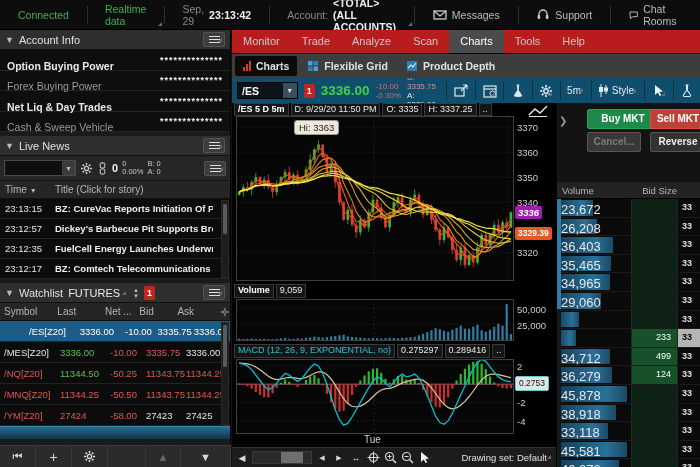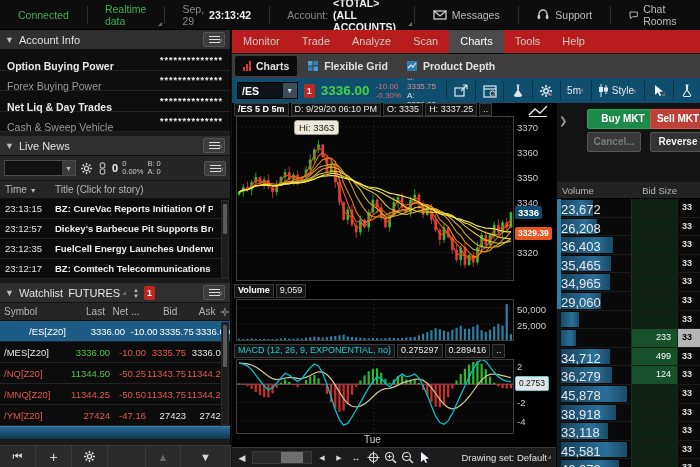--- a/index.html
+++ b/index.html
@@ -37,21 +37,21 @@
   .news-colhead, .wl-colhead { height:18px; background:#252525; display:flex; align-items:center; color:#b5b5b5; font-size:10px; border-bottom:1px solid #111; }
   .news-row { height:20px; display:flex; align-items:center; border-bottom:1px solid #232323; background:#0c0c0c; }
   .news-time { width:55px; padding-left:5px; color:#e8e8e8; font-size:9.5px; }
   .news-title { width:158px; color:#f0f0f0; font-weight:bold; font-size:9.5px; white-space:nowrap; overflow:hidden; }
   .vscroll { position:absolute; width:8px; background:#1d1d1d; border:1px solid #2a2a2a; }
   .vthumb { position:absolute; left:1px; width:4px; background:#5a5a5a; border-radius:1px; }
 
   .wl-row { height:21px; display:flex; align-items:center; border-bottom:1px solid #232323; background:#0c0c0c; font-size:9.5px; }
   .wl-row.sel { background:#1d5c86;padding-left:25px; }
   .wl-sym { width:60px; padding-left:4px; }
-  .wl-cell { text-align:right; }
+  .wl-cell { }
   .wl-last { width:50px; } .wl-net { width:36px; } .wl-bid { width:40px; } .wl-ask { width:40px; }
   .c-w { color:#e8e8e8; } .c-g { color:#55c455; } .c-r { color:#e05a52; }
   .sel .c-w, .sel .c-g, .sel .c-r { color:#fff; }
   #wl-partial { height:13px; background:linear-gradient(#2a6a94,#10364c); border-top:1px solid #3d80ab; overflow:hidden; }
 
   #sb-toolbar { position:absolute; left:0; top:445px; width:231px; height:22px; background:#2b2b2b; border-top:1px solid #3a3a3a; display:flex; align-items:center; }
   .sbt-btn { width:36px; height:22px; display:flex; align-items:center; justify-content:center; color:#d8d8d8; font-size:11px; border-right:1px solid #3a3a3a; }
 
   
   #main-tabs { position:absolute; left:232px; top:30px; width:468px; height:24px; background:#b91c1c; display:flex; border-bottom:1px solid #0a0a0a; }
@@ -320,21 +320,21 @@
         <div class="wl-row">
           <span class="wl-sym c-r">/MNQ[Z20]</span>
           <span class="wl-cell wl-last c-r">11344.25</span>
           <span class="wl-cell wl-net c-r">-50.50</span>
           <span class="wl-cell wl-bid c-r">11343.75</span>
           <span class="wl-cell wl-ask c-r">11344.25</span>
         </div>
         <div class="wl-row">
           <span class="wl-sym c-r">/YM[Z20]</span>
           <span class="wl-cell wl-last c-r">27424</span>
-          <span class="wl-cell wl-net c-r">-47.16</span>
+          <span class="wl-cell wl-net c-r">-58.00</span>
           <span class="wl-cell wl-bid c-w">27423</span>
           <span class="wl-cell wl-ask c-w">27425</span>
         </div>
         <div class="vscroll" style="right: 1px; top: 1px; height: 103px;">
           <span class="vthumb" style="top: 2px; height: 42px;"></span>
         </div>
       </div>
     <div id="wl-partial"></div>
   </aside>
 
@@ -623,21 +623,21 @@
           <polyline points="2.1,75.2 6.3,72.7 10.5,72.7 14.6,70.8 18.8,68.7 23.0,68.5 27.2,66.5 31.4,66.5 35.5,66.9 39.7,67.3 43.9,67.3 48.1,65.2 52.3,65.2 56.5,63.1 60.6,61.4 64.8,60.2 69.0,58.9 73.2,56.8 77.4,51.8 81.5,46.8 85.7,42.6 89.9,41.8 94.1,41.0 98.3,44.7 102.5,53.5 106.6,66.0 110.8,74.8 115.0,83.6 119.2,94.9 123.4,101.1 127.5,105.3 131.7,104.1 135.9,102.4 140.1,99.5 144.3,97.0 148.5,98.2 152.6,96.1 156.8,94.5 161.0,94.0 165.2,94.0 169.4,93.2 173.5,88.6 177.7,85.3 181.9,85.7 186.1,88.6 190.3,88.6 194.5,89.9 198.6,94.9 202.8,102.4 207.0,106.2 211.2,109.9 215.4,117.0 219.5,123.7 223.7,126.6 227.9,130.8 232.1,135.4 236.3,139.6 240.5,139.2 244.6,135.0 248.8,134.6 253.0,129.6 257.2,124.5 261.4,119.5 265.5,115.4 269.7,114.1 273.9,108.7 " fill="none" stroke="#e87c1e" stroke-width="1.1"></polyline>
           <polyline points="2.1,75.2 6.3,72.7 10.5,72.7 14.6,70.8 18.8,68.7 23.0,68.5 27.2,67.7 31.4,68.0 35.5,68.8 39.7,68.0 43.9,66.9 48.1,64.9 52.3,64.6 56.5,64.4 60.6,64.1 64.8,63.8 69.0,61.9 73.2,58.2 77.4,54.3 81.5,50.7 85.7,49.0 89.9,48.2 94.1,47.1 98.3,47.1 102.5,49.9 106.6,55.4 110.8,61.0 115.0,69.4 119.2,79.1 123.4,86.1 127.5,92.2 131.7,97.5 135.9,99.5 140.1,100.0 144.3,99.8 148.5,101.7 152.6,100.6 156.8,97.2 161.0,94.7 165.2,92.5 169.4,92.5 173.5,92.5 177.7,91.1 181.9,89.7 186.1,88.3 190.3,87.5 194.5,89.4 198.6,93.1 202.8,96.7 207.0,98.4 211.2,102.5 215.4,108.7 219.5,114.8 223.7,118.4 227.9,124.8 232.1,128.7 236.3,132.4 240.5,133.2 244.6,134.0 248.8,134.9 253.0,133.2 257.2,129.3 261.4,127.6 265.5,122.9 269.7,119.8 273.9,114.2 " fill="none" stroke="#e09626" stroke-width="1.1"></polyline>
           <polyline points="2.1,75.2 6.3,72.7 10.5,72.7 14.6,70.8 18.8,68.7 23.0,68.5 27.2,67.7 31.4,68.0 35.5,68.8 39.7,68.7 43.9,67.9 48.1,66.9 52.3,65.8 56.5,64.8 60.6,64.2 64.8,63.7 69.0,63.1 73.2,61.0 77.4,58.5 81.5,55.0 85.7,52.0 89.9,51.0 94.1,49.9 98.3,50.8 102.5,52.7 106.6,56.4 110.8,58.7 115.0,62.7 119.2,67.9 123.4,72.9 127.5,79.4 131.7,85.1 135.9,88.6 140.1,91.5 144.3,95.9 148.5,99.7 152.6,100.7 156.8,99.3 161.0,98.2 165.2,96.8 169.4,95.1 173.5,93.4 177.7,90.7 181.9,90.1 186.1,91.3 190.3,91.3 194.5,91.5 198.6,91.7 202.8,93.8 207.0,95.9 211.2,99.3 215.4,102.8 219.5,106.8 223.7,110.8 227.9,116.6 232.1,120.8 236.3,124.8 240.5,128.1 244.6,129.4 248.8,130.6 253.0,130.2 257.2,130.0 261.4,129.6 265.5,127.3 269.7,124.5 273.9,121.6 " fill="none" stroke="#d8ae2e" stroke-width="1.1"></polyline>
           <polyline points="2.1,75.2 6.3,72.7 10.5,72.7 14.6,70.8 18.8,68.7 23.0,68.5 27.2,67.7 31.4,68.0 35.5,68.8 39.7,68.7 43.9,67.9 48.1,66.9 52.3,66.6 56.5,65.9 60.6,65.9 64.8,65.5 69.0,64.1 73.2,62.4 77.4,59.9 81.5,57.5 85.7,56.3 89.9,55.5 94.1,54.5 98.3,54.2 102.5,54.9 106.6,57.0 110.8,59.1 115.0,62.4 119.2,65.7 123.4,68.5 127.5,71.3 131.7,73.5 135.9,75.4 140.1,78.4 144.3,82.6 148.5,87.8 152.6,91.4 156.8,93.3 161.0,95.3 165.2,96.9 169.4,97.5 173.5,96.2 177.7,95.3 181.9,94.0 186.1,92.9 190.3,92.2 194.5,91.7 198.6,92.8 202.8,95.3 207.0,96.5 211.2,97.8 215.4,99.2 219.5,102.0 223.7,104.9 227.9,109.1 232.1,112.1 236.3,115.2 240.5,118.2 244.6,120.7 248.8,123.2 253.0,124.4 257.2,125.5 261.4,126.3 265.5,125.9 269.7,125.1 273.9,124.1 " fill="none" stroke="#e0c636" stroke-width="1.1"></polyline>
           <polyline points="2.1,75.2 6.3,72.7 10.5,72.7 14.6,70.8 18.8,68.7 23.0,68.5 27.2,67.7 31.4,68.0 35.5,68.8 39.7,68.7 43.9,67.9 48.1,66.9 52.3,66.6 56.5,65.9 60.6,65.9 64.8,65.5 69.0,64.8 73.2,63.5 77.4,61.9 81.5,60.2 85.7,58.4 89.9,57.7 94.1,56.4 98.3,56.4 102.5,57.7 106.6,59.4 110.8,60.9 115.0,62.8 119.2,64.8 123.4,66.6 127.5,69.1 131.7,71.1 135.9,72.1 140.1,73.7 144.3,75.5 148.5,78.0 152.6,80.2 156.8,82.4 161.0,84.8 165.2,87.9 169.4,90.7 173.5,92.0 177.7,93.5 181.9,94.7 186.1,95.3 190.3,94.7 194.5,95.2 198.6,95.4 202.8,95.8 207.0,96.2 211.2,96.7 215.4,98.6 219.5,101.6 223.7,103.6 227.9,106.0 232.1,107.3 236.3,109.7 240.5,112.0 244.6,113.8 248.8,115.7 253.0,116.9 257.2,118.1 261.4,120.0 265.5,120.9 269.7,121.5 273.9,121.7 " fill="none" stroke="#ecd83e" stroke-width="1.1"></polyline>
           <polyline points="2.1,75.2 6.3,72.7 10.5,72.7 14.6,70.8 18.8,68.7 23.0,68.5 27.2,67.7 31.4,68.0 35.5,68.8 39.7,68.7 43.9,67.9 48.1,66.9 52.3,66.6 56.5,65.9 60.6,65.9 64.8,65.5 69.0,64.8 73.2,63.5 77.4,61.9 81.5,60.2 85.7,59.2 89.9,59.0 94.1,58.5 98.3,58.8 102.5,59.9 106.6,61.0 110.8,61.9 115.0,63.3 119.2,65.3 123.4,67.0 127.5,68.7 131.7,70.0 135.9,70.5 140.1,71.1 144.3,72.4 148.5,74.4 152.6,76.1 156.8,77.0 161.0,77.9 165.2,78.9 169.4,80.3 173.5,81.6 177.7,83.0 181.9,85.2 186.1,88.0 190.3,90.0 194.5,91.9 198.6,94.5 202.8,96.8 207.0,97.8 211.2,98.5 215.4,100.1 219.5,101.5 223.7,102.1 227.9,103.9 232.1,105.0 236.3,107.0 240.5,108.9 244.6,110.0 248.8,111.1 253.0,111.4 257.2,111.8 261.4,113.0 265.5,114.0 269.7,114.9 273.9,114.9 " fill="none" stroke="#f4ec4c" stroke-width="1.1"></polyline>
         </svg>
     </div>
     <div id="ch-head">
       <span class="hchip title">/ES 5 D 5m</span>
-      <span class="hchip">D: 9/29/20 06:10 PM</span>
+      <span class="hchip">D: 9/29/20 11:50 PM</span>
       <span class="hchip">O: 3335</span>
       <span class="hchip">H: 3337.25</span>
       <span class="hchip">..</span>
     </div>
     <div id="hi-label">Hi: 3363</div>
 
     <div class="pane" style="left:4px;top:196px;width:278px;height:42px">
       <svg id="vol-svg" width="276" height="40">
           <line x1="0" y1="8" x2="276" y2="8" stroke="#2e2e2e" stroke-dasharray="1,3"></line>
           <line x1="0" y1="24" x2="276" y2="24" stroke="#2e2e2e" stroke-dasharray="1,3"></line>
@@ -804,21 +804,21 @@
     <div id="chart-axis">
       <svg width="20" height="13" viewBox="0 0 20 13" style="position:absolute;left:14px;top:1px">
           <polyline points="1,11 7,5 12,9 19,2" fill="none" stroke="#e8e8e8" stroke-width="1.4"></polyline>
           <line x1="1" y1="12.5" x2="19" y2="12.5" stroke="#e8e8e8" stroke-width="1"></line>
         </svg>
     <span class="axis-lbl" style="top: 19.0308px;">3370</span>
         <span class="axis-lbl" style="top: 44.1077px;">3360</span>
         <span class="axis-lbl" style="top: 69.1846px;">3350</span>
         <span class="axis-lbl" style="top: 94.2615px;">3340</span>
         <span class="axis-lbl" style="top: 144.415px;">3320</span>
-        <span class="axis-badge" style="background: #0c4a6e; top: 103.292px;">3336</span>
+        <span class="axis-badge" style="background: #a21caf; top: 103.292px; font-style: italic;">3336</span>
         <span class="axis-badge" style="background: rgb(232, 87, 31); top: 123.868px; font-size: 8.5px;">3329.39</span>
         <span class="axis-lbl" style="top: 201px;">50,000</span>
         <span class="axis-lbl" style="top: 217px;">25,000</span>
         <span class="axis-lbl" style="top: 257.931px;">2</span>
         <span class="axis-lbl" style="top: 294.431px;">-2</span>
         <span class="axis-lbl" style="top: 312.681px;">-4</span>
         <span class="axis-badge" style="background: rgb(223, 230, 232); color: rgb(17, 17, 17); border: 1px solid rgb(106, 198, 208); top: 272.672px; font-weight: normal; font-size: 8.5px;">0.2753</span>
       </div>
   </section>
 

